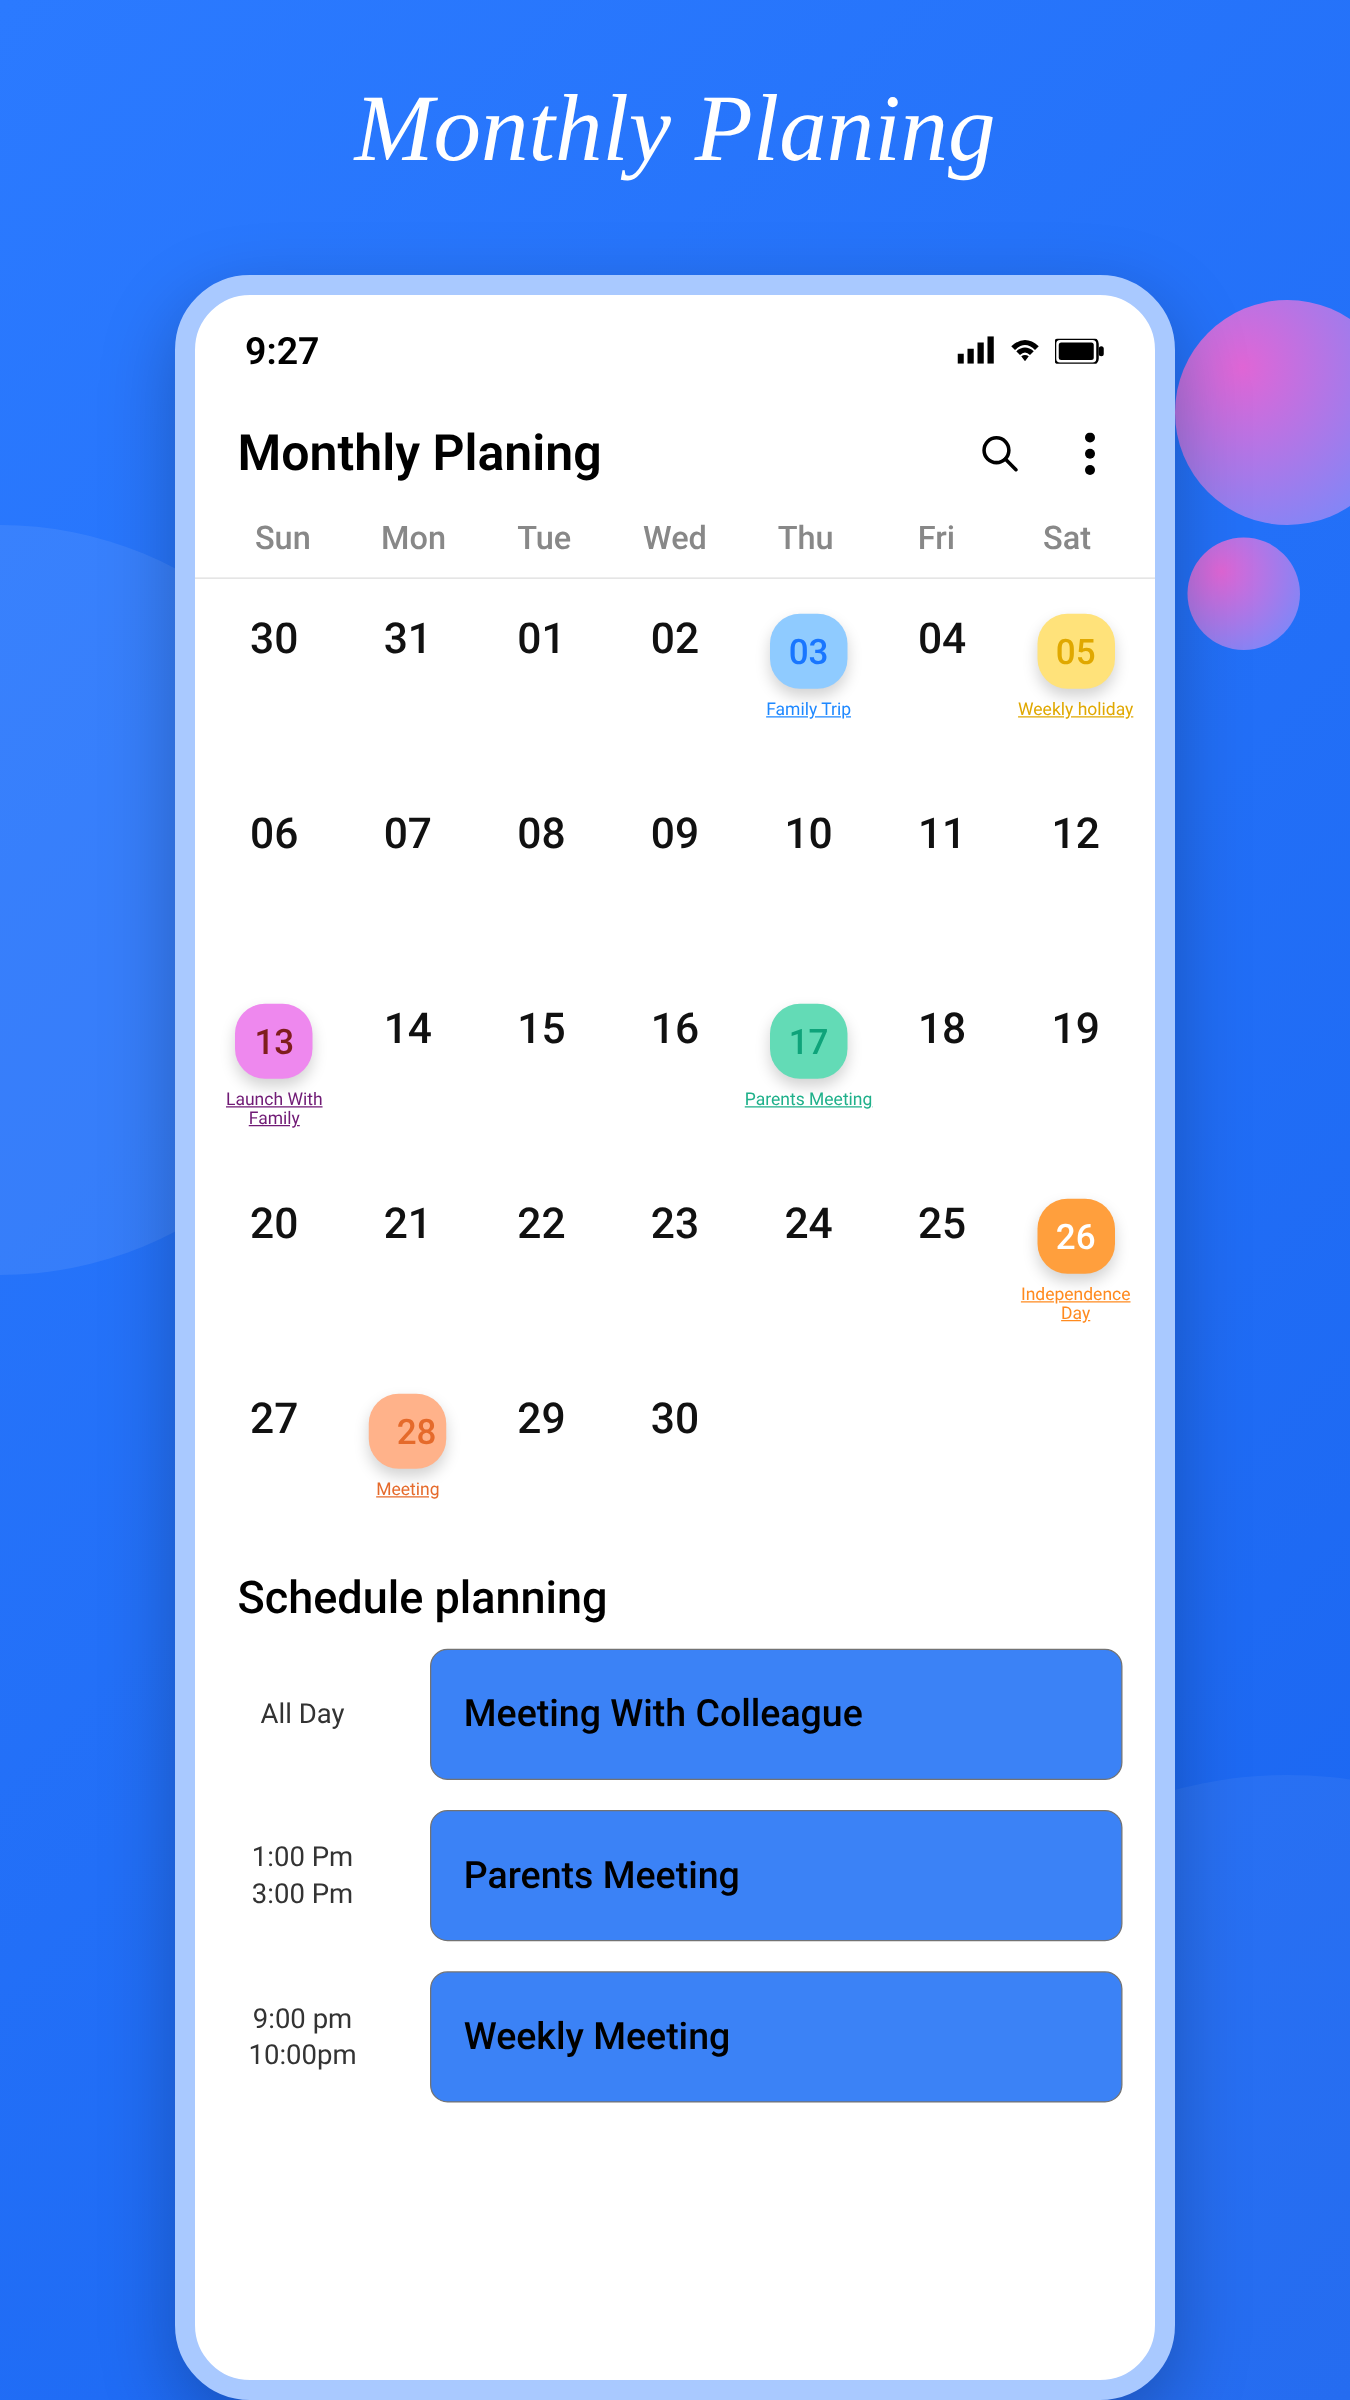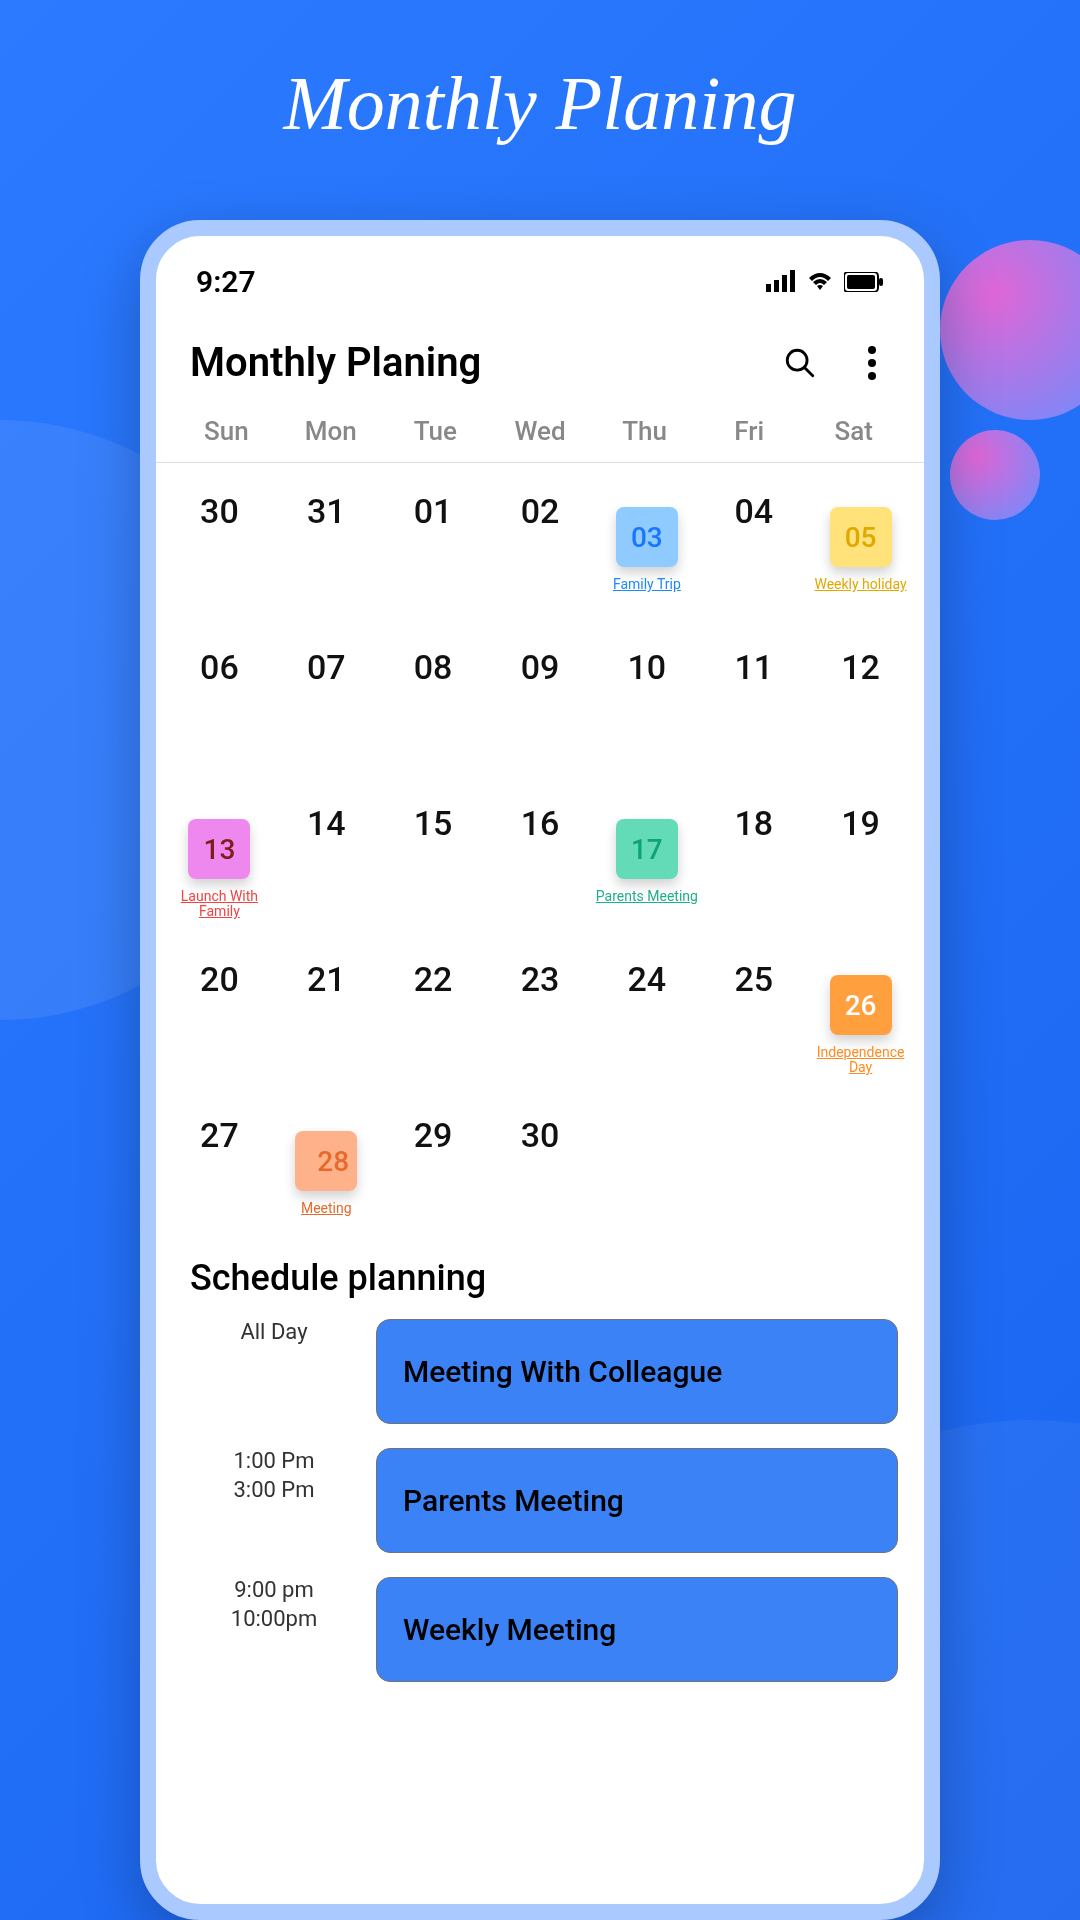--- a/index.html
+++ b/index.html
@@ -82,37 +82,35 @@
     height: 140px;
     display: flex;
     flex-direction: column;
     align-items: center;
     padding-top: 18px;
     cursor: pointer;
   }
   .day-num { font-size: 34px; font-weight: 500; color: #111; }
   .badge {
     width: 62px; height: 60px;
-    border-radius: 8px;
+    border-radius: 24px;
     display: flex; align-items:center; justify-content:center;
     font-size: 28px; font-weight:500;
     box-shadow: 0 6px 12px rgba(0,0,0,0.18);
     margin-bottom: 6px;
-    margin-top: 16px;
   }
   .event-label { font-size: 14px; text-align:center; line-height:1.1; margin-top:4px;text-decoration:underline; }
 
   .schedule-title { font-size: 36px; font-weight: 500; padding: 20px 34px 20px; }
 
   .schedule-item {
     display: flex;
-    align-items: flex-start;
+    align-items: center;
     padding: 0 26px 24px;
     gap: 16px;
-    margin-left: 32px;
   }
   .time-col {
     width: 120px;
     display:flex; flex-direction:column; justify-content:center; align-items:center;
     font-size: 22px; color:#333; gap:4px;
   }
   .color-bar { width: 10px; border-radius: 6px; }
   .event-card {
     flex: 1;
     background: #3b82f6;
@@ -225,21 +223,21 @@
         <div class="day-num">10</div>
       </div>
       <div class="cell">
         <div class="day-num">11</div>
       </div>
       <div class="cell">
         <div class="day-num">12</div>
       </div>
       <div class="cell">
         <div class="badge" style="background: rgb(238, 136, 238); color: #7f1d1d;">13</div>
-        <div class="event-label" style="color: #ef4444;">Launch With Family</div>
+        <div class="event-label" style="color: #701a75;">Launch With Family</div>
       </div>
       <div class="cell">
         <div class="day-num">14</div>
       </div>
       <div class="cell">
         <div class="day-num">15</div>
       </div>
       <div class="cell">
         <div class="day-num">16</div>
       </div>

